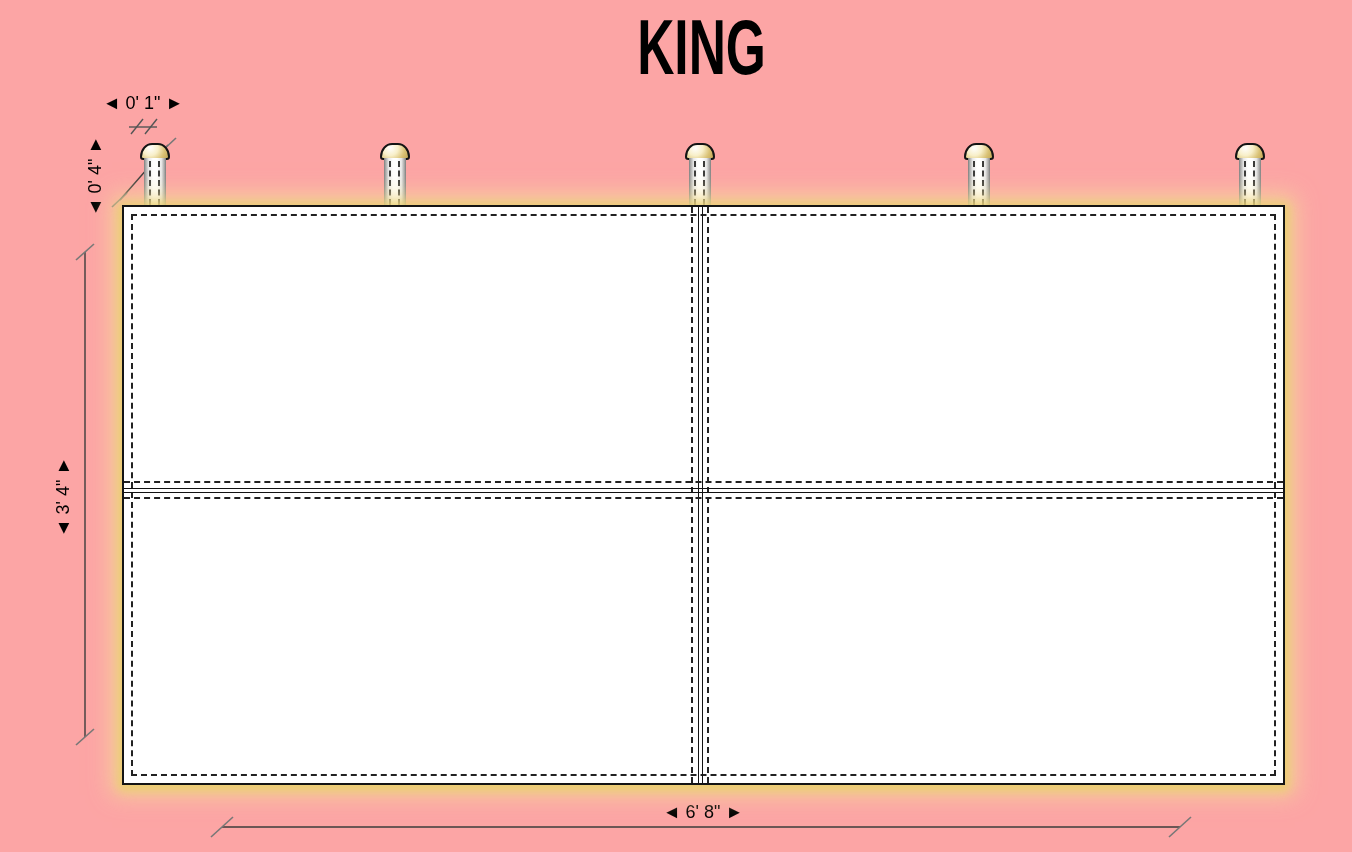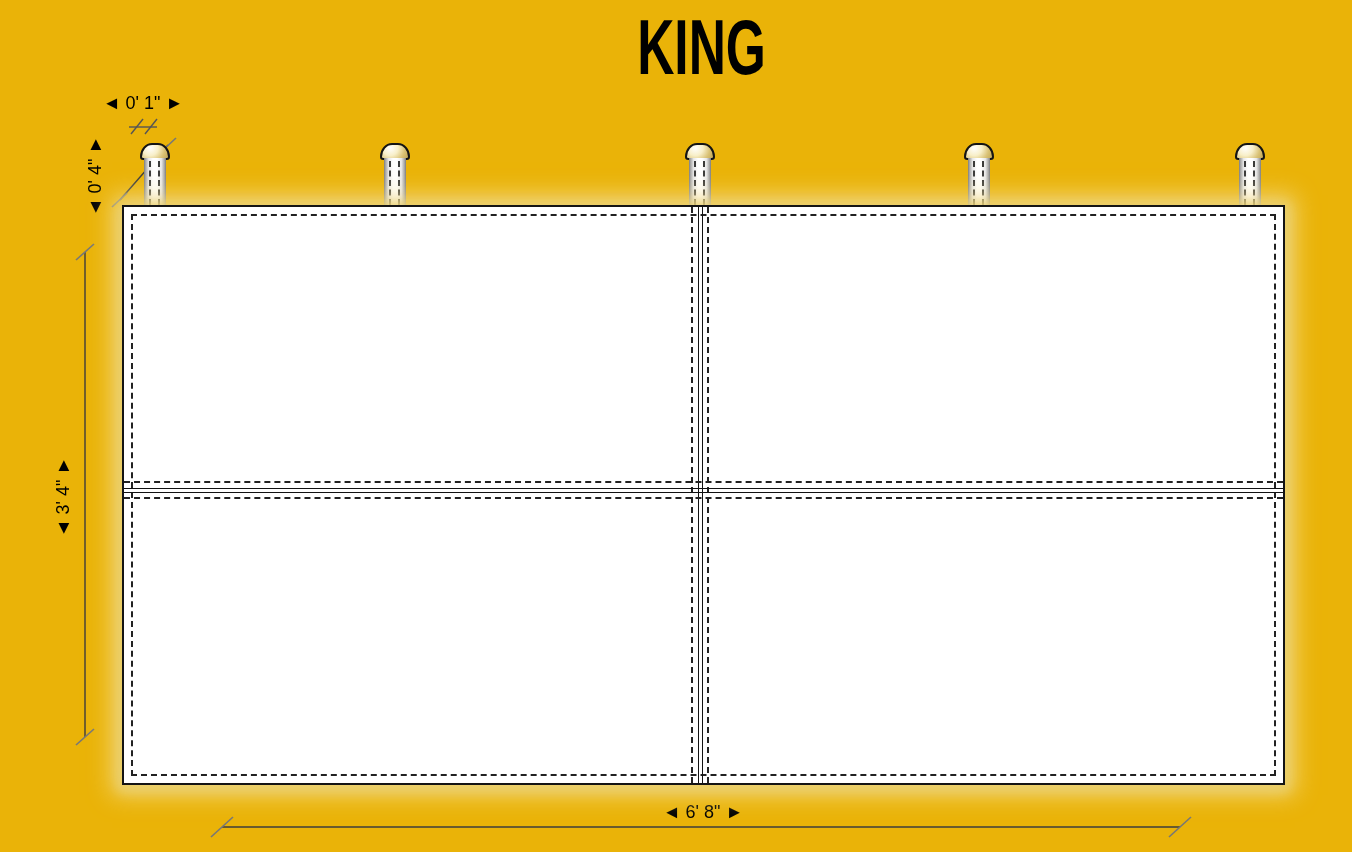--- a/index.html
+++ b/index.html
@@ -1,17 +1,17 @@
 <!DOCTYPE html>
 <html style="--glow: #eed88c; --cap-fill: #d9c174; --outline: #141414; --stitch: #222222; --dim-line: #3c3c3c; --tick: #777777;"><head>
 <meta charset="utf-8">
 <style>
   html,body{margin:0;padding:0;background:#fff;}
   .canvas{
-    position:relative;width:1352px;height:852px;background:#eab308;overflow:hidden;
+    position:relative;width:1352px;height:852px;background:#fca5a5;overflow:hidden;
     font-family:"Liberation Sans",sans-serif;color:#000;
   }
   
   .title{
     position:absolute;left:122px;top:8px;width:1159px;margin:0;
     text-align:center;font-weight:bold;font-size:78px;line-height:1;
     letter-spacing:0px;transform:scaleX(0.66);
     font-family:"Liberation Sans",sans-serif;
   }
   

